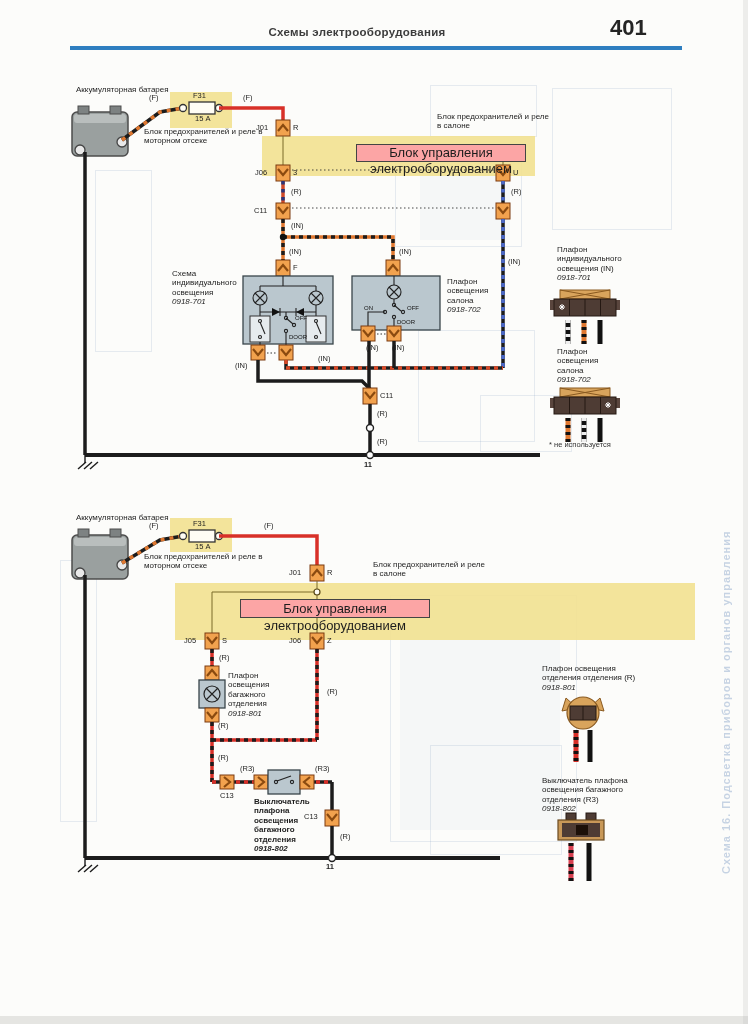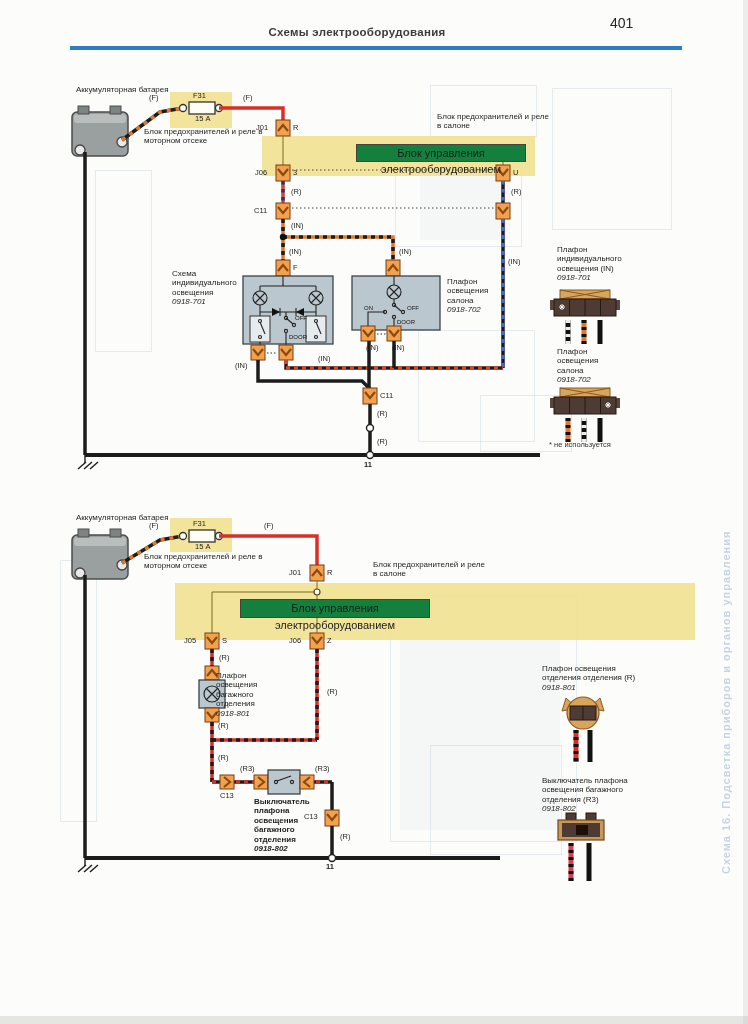--- a/index.html
+++ b/index.html
@@ -4,27 +4,27 @@
 <style>
   html,body{margin:0;padding:0;background:#e8e8e8;}
   #page{position:relative;width:748px;height:1024px;background:#fcfcfa;overflow:hidden;
         font-family:"Liberation Sans",sans-serif;color:#1d1d1d;}
   .abs{position:absolute;}
   .lbl{position:absolute;font-size:8px;line-height:1.18;color:#1d1d1d;}
   .pin{position:absolute;font-size:7.5px;color:#1d1d1d;}
   .tiny{position:absolute;font-size:6px;color:#111;}
   .code{font-style:italic;}
   .schem-title{position:absolute;font-size:14px;font-weight:bold;color:#1b5aa8;}
-  .ecu-box{position:absolute;border:1px solid #444;background:#15803d;
-           font-size:11px;text-align:center;color:#1d1d1d;}
+  .ecu-box{position:absolute;border:1px solid #444;background:#fca5a5;
+           font-size:13px;text-align:center;color:#1d1d1d;}
   .ghost{position:absolute;border:1px solid rgba(90,125,180,.14);}
   .ghostfill{position:absolute;background:rgba(120,150,190,.05);}
   #header-title{position:absolute;left:0;top:26px;width:714px;text-align:center;
         font-size:11.5px;font-weight:bold;color:#3c3c3c;letter-spacing:.3px;}
-  #page-number{position:absolute;left:610px;top:15px;font-size:14px;font-weight:normal;color:#242424;}
+  #page-number{position:absolute;left:610px;top:15px;font-size:22px;font-weight:bold;color:#242424;}
   #header-rule{position:absolute;left:70px;top:46px;width:612px;height:4px;background:#2e7ec0;}
   #bleed-v{position:absolute;left:720px;top:874px;width:360px;font-size:11px;font-weight:bold;
         color:#87a3c9;opacity:.45;letter-spacing:1px;transform:rotate(-90deg);transform-origin:0 0;}
   #bottom-edge{position:absolute;left:0;top:1016px;width:748px;height:8px;background:#d8d8d5;opacity:.65;}
   #right-edge{position:absolute;left:743px;top:0;width:5px;height:1024px;background:rgba(190,190,190,.25);}
 </style>
 </head>
 <body>
 
 <div id="page">
@@ -432,21 +432,21 @@
   <div class="lbl" style="left:144px;top:552px;width:128px;">Блок предохранителей и реле в моторном отсеке</div>
   <div class="pin" style="left:289px;top:568px;">J01</div>
   <div class="pin" style="left:327px;top:568px;">R</div>
   <div class="lbl" style="left:373px;top:560px;width:112px;">Блок предохранителей и реле в салоне</div>
   <div class="ecu-box" style="left:240px;top:599px;width:188px;height:17px;line-height:17px;">Блок управления электрооборудованием</div>
   <div class="pin" style="left:184px;top:636px;">J05</div>
   <div class="pin" style="left:222px;top:636px;">S</div>
   <div class="pin" style="left:289px;top:636px;">J06</div>
   <div class="pin" style="left:327px;top:636px;">Z</div>
   <div class="pin" style="left:219px;top:653px;">(R)</div>
-  <div class="lbl" style="left:216px;top:671px;width:52px;">
+  <div class="lbl" style="left:228px;top:671px;width:52px;">
     <div>Плафон освещения багажного отделения</div>
     <div class="code">0918-801</div>
   </div>
   <div class="pin" style="left:327px;top:687px;">(R)</div>
   <div class="pin" style="left:218px;top:721px;">(R)</div>
   <div class="pin" style="left:218px;top:753px;">(R)</div>
   <div class="pin" style="left:240px;top:764px;">(R3)</div>
   <div class="pin" style="left:315px;top:764px;">(R3)</div>
   <div class="pin" style="left:220px;top:791px;">C13</div>
   <div class="lbl" style="left:254px;top:797px;width:60px;font-weight:bold;">

